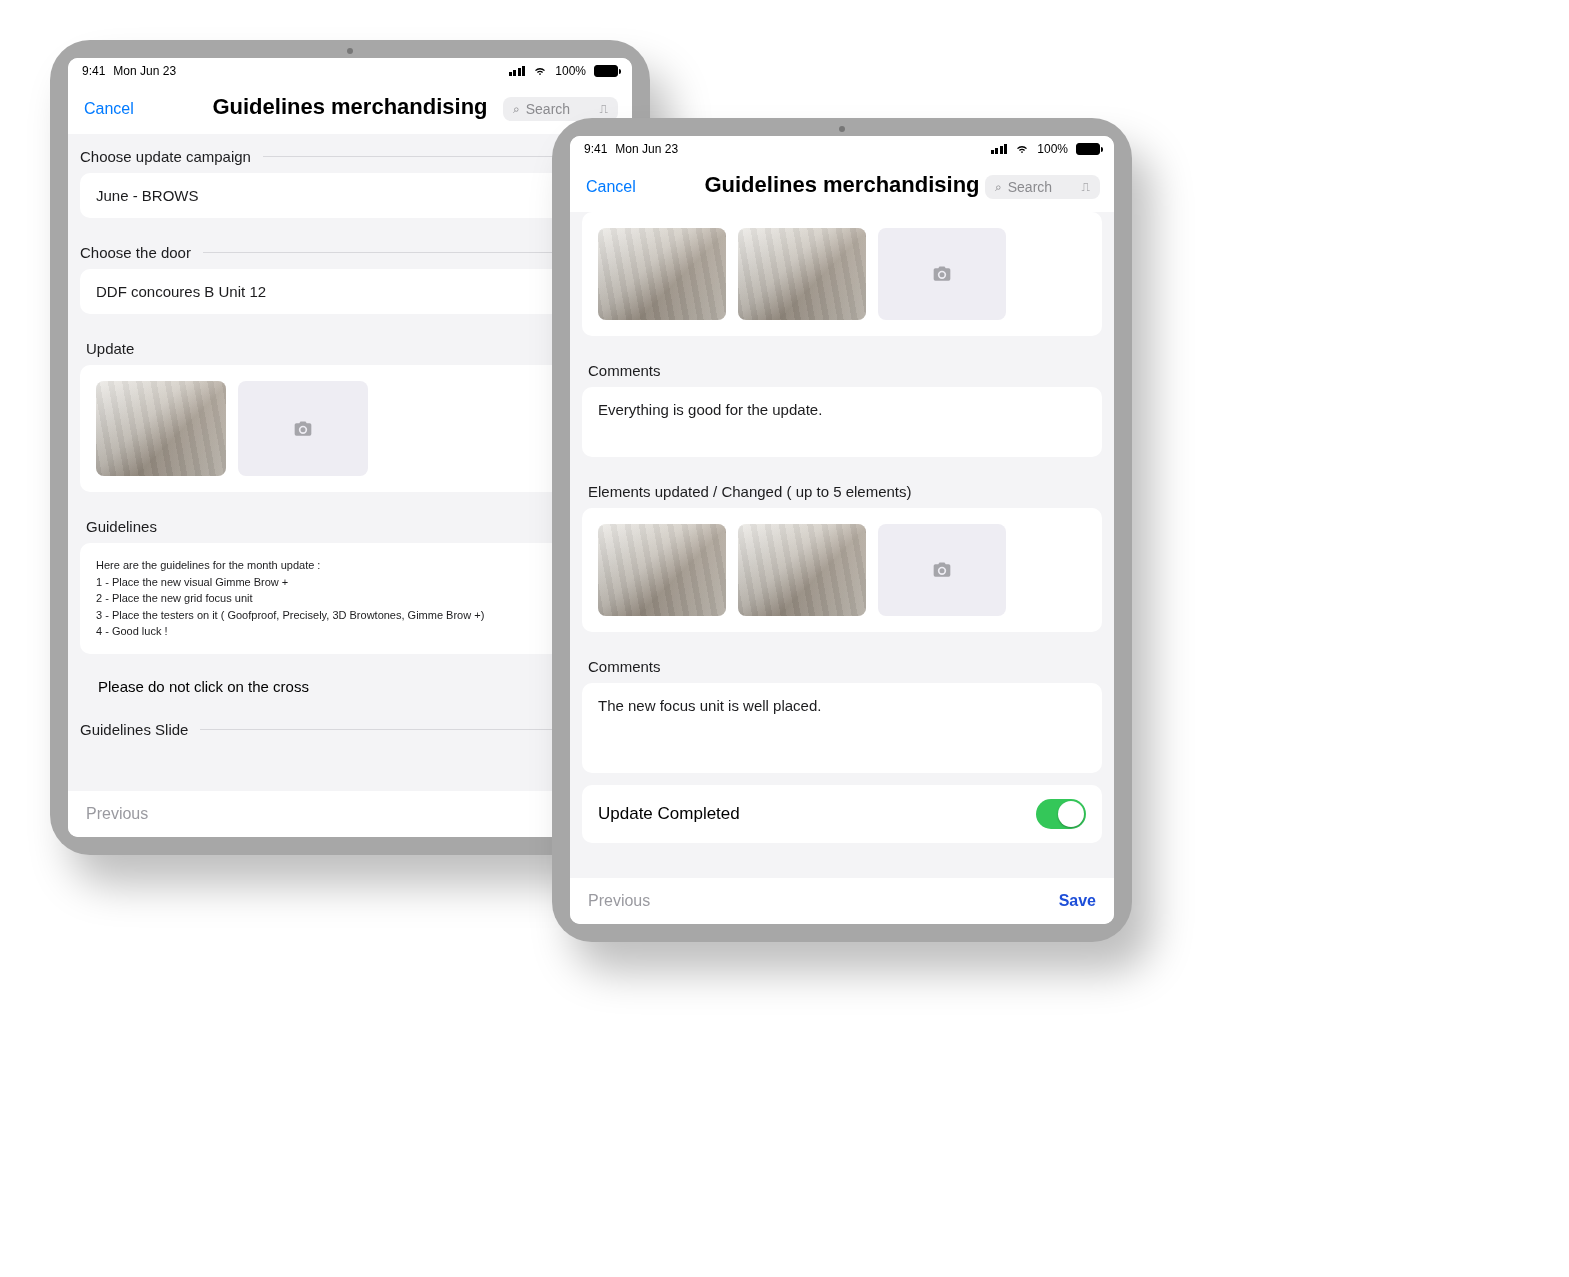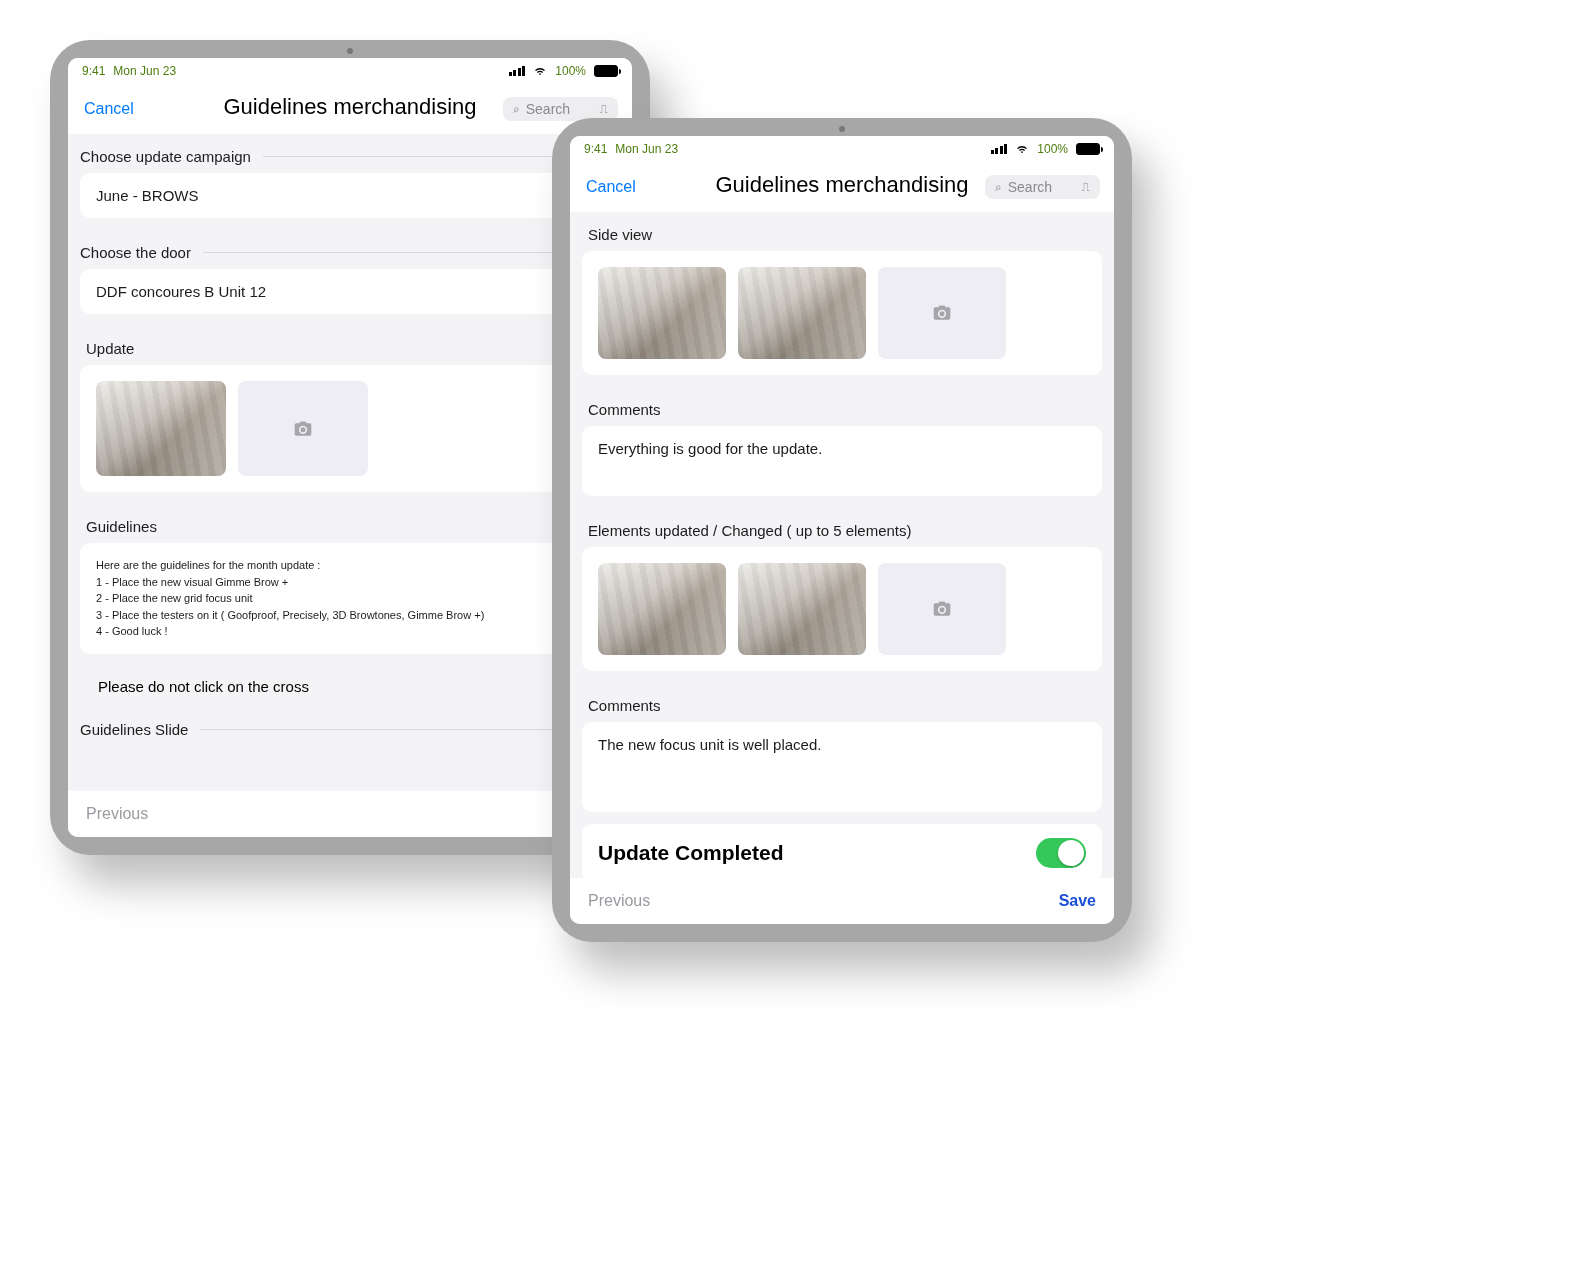--- a/index.html
+++ b/index.html
@@ -32,33 +32,33 @@
     width:100%;
   }
   .statusbar {
     height:26px;
     display:flex;
     align-items:center;
     justify-content:space-between;
     padding:5px 14px;
     font-size:12px;
     font-weight:500;
-    color:#4d7c0f;
+    color:#000000;
     background:#fff;
   }
   .statusbar .left, .statusbar .right { display:flex; align-items:center; gap:8px; }
   .header {
     display:flex;
     align-items:center;
     justify-content:center;
     position:relative;
     padding:10px 14px 14px;
     background:#fff;
   }
-  .header-title { font-size:22px; font-weight:400; }
+  .header-title { font-size:22px; font-weight:700; }
   .header-left {
     position:absolute; left:16px; top:50%; transform:translateY(-50%);
     color:#007aff; font-size:16px; cursor:pointer;
   }
   .header-right {
     position:absolute; right:14px; top:50%; transform:translateY(-50%);
   }
   .searchbox {
     display:flex; align-items:center; gap:6px;
     background:#eeeef0; border-radius:8px;
@@ -107,21 +107,21 @@
   .note { font-size:15px; padding:12px 30px; }
   .footer {
     background:#fff; padding:14px 18px; display:flex; justify-content:space-between; align-items:center;
     font-size:16px;
   }
   .footer .prev { color:#9a9aa0; }
   .footer .save { color:#1d4ed8; font-weight:600; cursor:pointer; }
   .toggle-row {
     display:flex; align-items:center; justify-content:space-between;
     background:#fff; border-radius:10px; margin:0 12px 18px; padding:14px 16px;
-    font-size:21px; font-weight:700;
+    font-size:17px; font-weight:400;
   }
   .switch {
     width:50px; height:30px; border-radius:15px; background:#34c759; position:relative;
   }
   .switch .knob {
     position:absolute; top:2px; right:2px; width:26px; height:26px; background:#fff; border-radius:50%;
     box-shadow:0 1px 2px rgba(0,0,0,.3);
   }
   
   .tablet.a { left:50px; top:40px; width:600px; height:815px; z-index:1;}
@@ -262,21 +262,20 @@
       <span class="header-right">
         <span class="searchbox">
           <span class="mag">⌕</span>
           <span>Search</span>
           <span class="mic">⎍</span>
         </span>
       </span>
     </div>
 
     <div class="content">
-      <div class="section-label">Side view</div>
       <div class="photo-row">
         <div class="thumb store"></div>
         <div class="thumb store"></div>
         <div class="thumb placeholder">
           <svg class="cam-svg" viewBox="0 0 24 24">
               <path fill="#6b6b70" d="M9 3l-1.5 2H4a2 2 0 00-2 2v11a2 2 0 002 2h16a2 2 0 002-2V7a2 2 0 00-2-2h-3.5L15 3H9zm3 5a5 5 0 110 10 5 5 0 010-10zm0 2a3 3 0 100 6 3 3 0 000-6z"></path>
             </svg>
         </div>
       </div>
 

